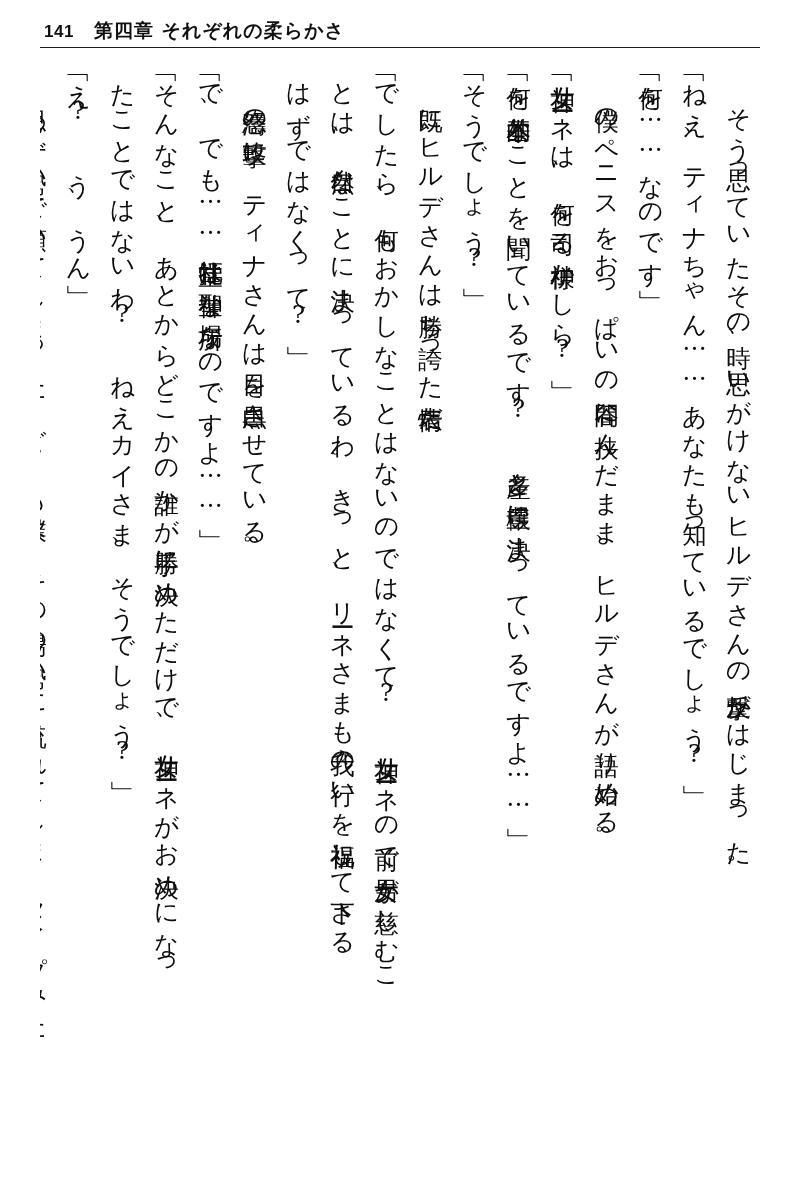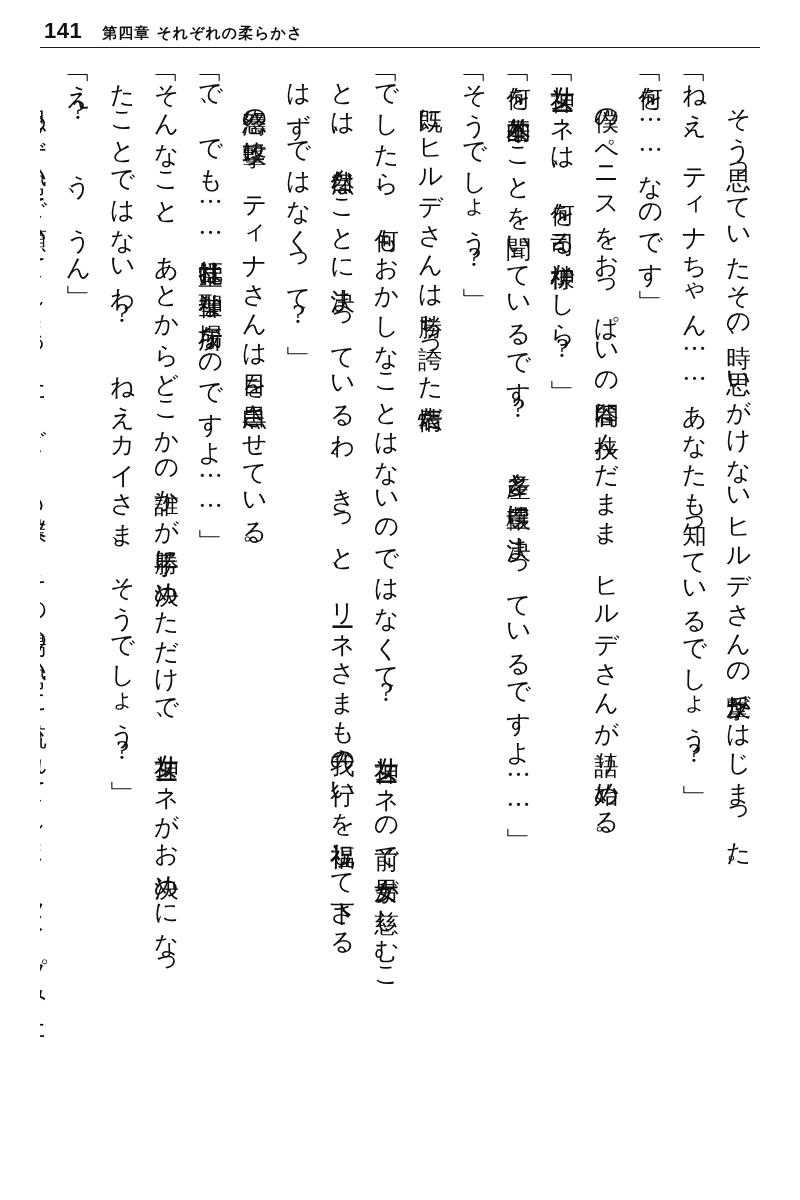--- a/index.html
+++ b/index.html
@@ -28,28 +28,28 @@
     align-items: baseline;
     gap: 20px;
     padding-left: 4px;
     padding-bottom: 6px;
     border-bottom: 1px solid #1a1a1a;
     height: 30px;
     box-sizing: border-box;
   }
   .page-number {
     font-family: "Liberation Sans", sans-serif;
-    font-size: 22px;
+    font-size: 17px;
     font-weight: 700;
     letter-spacing: 0.5px;
     color: #111;
   }
   .chapter-title {
     font-family: "DejaVu Sans", sans-serif;
-    font-size: 15px;
+    font-size: 19px;
     font-weight: 600;
     color: #111;
     letter-spacing: 1px;
   }
   
   .body-area {
     position: relative;
     margin-top: 18px;
     height: 1100px;
     width: 720px;

